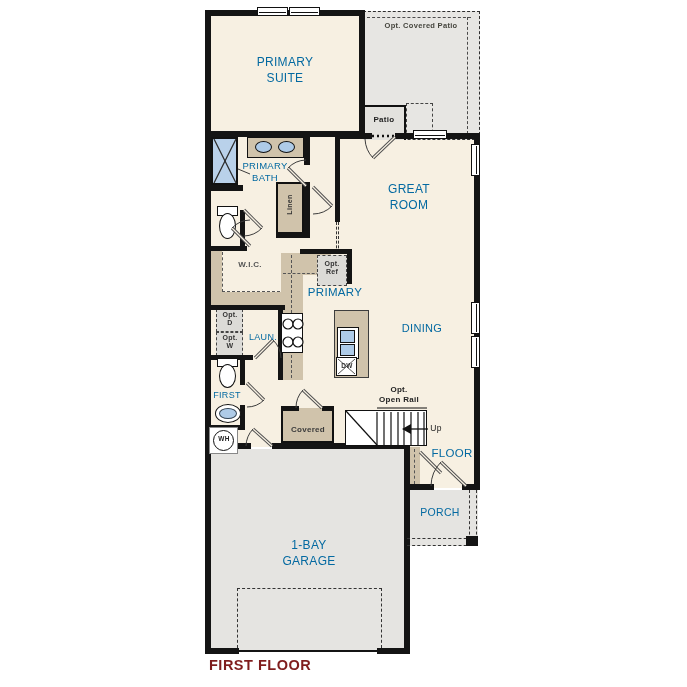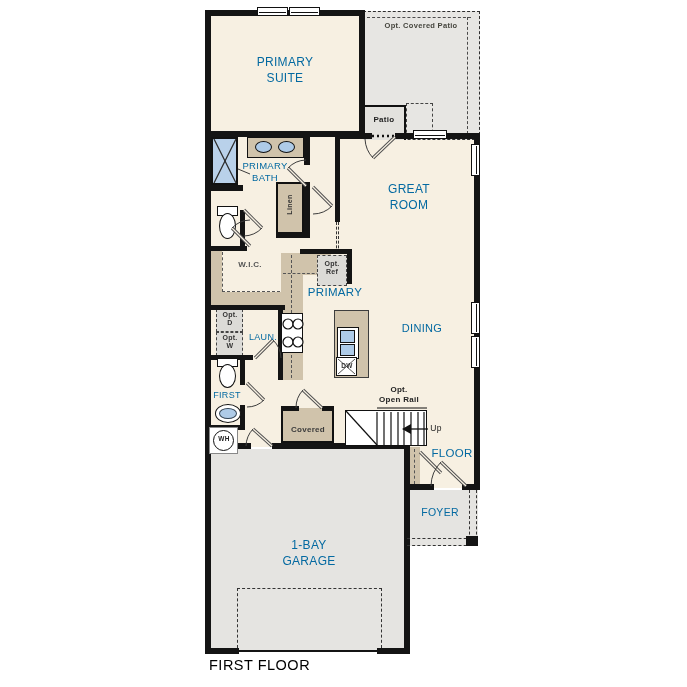--- a/index.html
+++ b/index.html
@@ -5,21 +5,21 @@
   html,body{margin:0;padding:0;background:#fff}
   #plan{position:relative;width:687px;height:687px;background:#fff;overflow:hidden;
         font-family:"Liberation Sans",sans-serif;}
   .wall{position:absolute;background:#141414}
   .fill{position:absolute}
   .tan{background:#d0c3ab}
   .gray{background:#e5e4e1}
   .appl{position:absolute;background:#dcdbd7;border:1.4px dashed #444;box-sizing:border-box}
   .lbl{position:absolute;font-weight:normal;color:#0369a1;white-space:pre-line;text-align:center;
        transform:translateX(-50%);line-height:1.3;letter-spacing:.3px}
-  .lbl-left{position:absolute;font-weight:normal;color:#000000;white-space:pre-line}
+  .lbl-left{position:absolute;font-weight:bold;color:#7f1d1d;white-space:pre-line}
   .winh{position:absolute;background:#fff;border:1px solid #111;box-sizing:border-box}
   .winh::after{content:"";position:absolute;left:1px;right:1px;top:50%;border-top:1px solid #111}
   .winv{position:absolute;background:#fff;border:1px solid #111;box-sizing:border-box}
   .winv::after{content:"";position:absolute;top:1px;bottom:1px;left:50%;border-left:1px solid #111}
   .bowl{position:absolute;background:#fff;border:1.5px solid #111;border-radius:50%;box-sizing:border-box}
   .tank{position:absolute;background:#fff;border:1.5px solid #111;box-sizing:border-box}
   .oval{position:absolute;border-radius:50%;box-sizing:border-box}
   .dash{position:absolute;box-sizing:border-box}
   svg{position:absolute;left:0;top:0;pointer-events:none}
 </style>
@@ -231,17 +231,17 @@
 Ref</div>
   <div class="lbl" style="left:422px;top:321px;font-size:11px">DINING</div>
   <div class="lbl" style="left:227px;top:390px;font-size:9px">FIRST</div>
   <div class="lbl" style="left:224px;top:435px;font-size:6.5px;font-weight:600;color:#222">WH</div>
   <div class="lbl" style="left:308px;top:425px;font-size:8px;font-weight:600;color:#3a3a3a">Covered</div>
   <div class="lbl" style="left:399px;top:385px;font-size:8px;font-weight:600;color:#222;line-height:1.25">Opt.
 Open Rail</div>
   <div class="lbl" style="left:436px;top:423px;font-size:8.5px;font-weight:400;color:#222">Up</div>
   <div class="lbl" style="left:347px;top:362px;font-size:6.5px;font-weight:600;color:#333">DW</div>
   <div class="lbl" style="left:452px;top:446px;font-size:11.5px">FLOOR</div>
-  <div class="lbl" style="left:440px;top:506px;font-size:10.5px">FOYER</div>
+  <div class="lbl" style="left:440px;top:506px;font-size:10.5px">PORCH</div>
   <div class="lbl" style="left:309px;top:538px;font-size:12px">1-BAY
 GARAGE</div>
   <div class="lbl-left" style="left:209px;top:657px;font-size:14.5px;letter-spacing:.5px">FIRST FLOOR</div>
 </div>
 
 </body></html>

